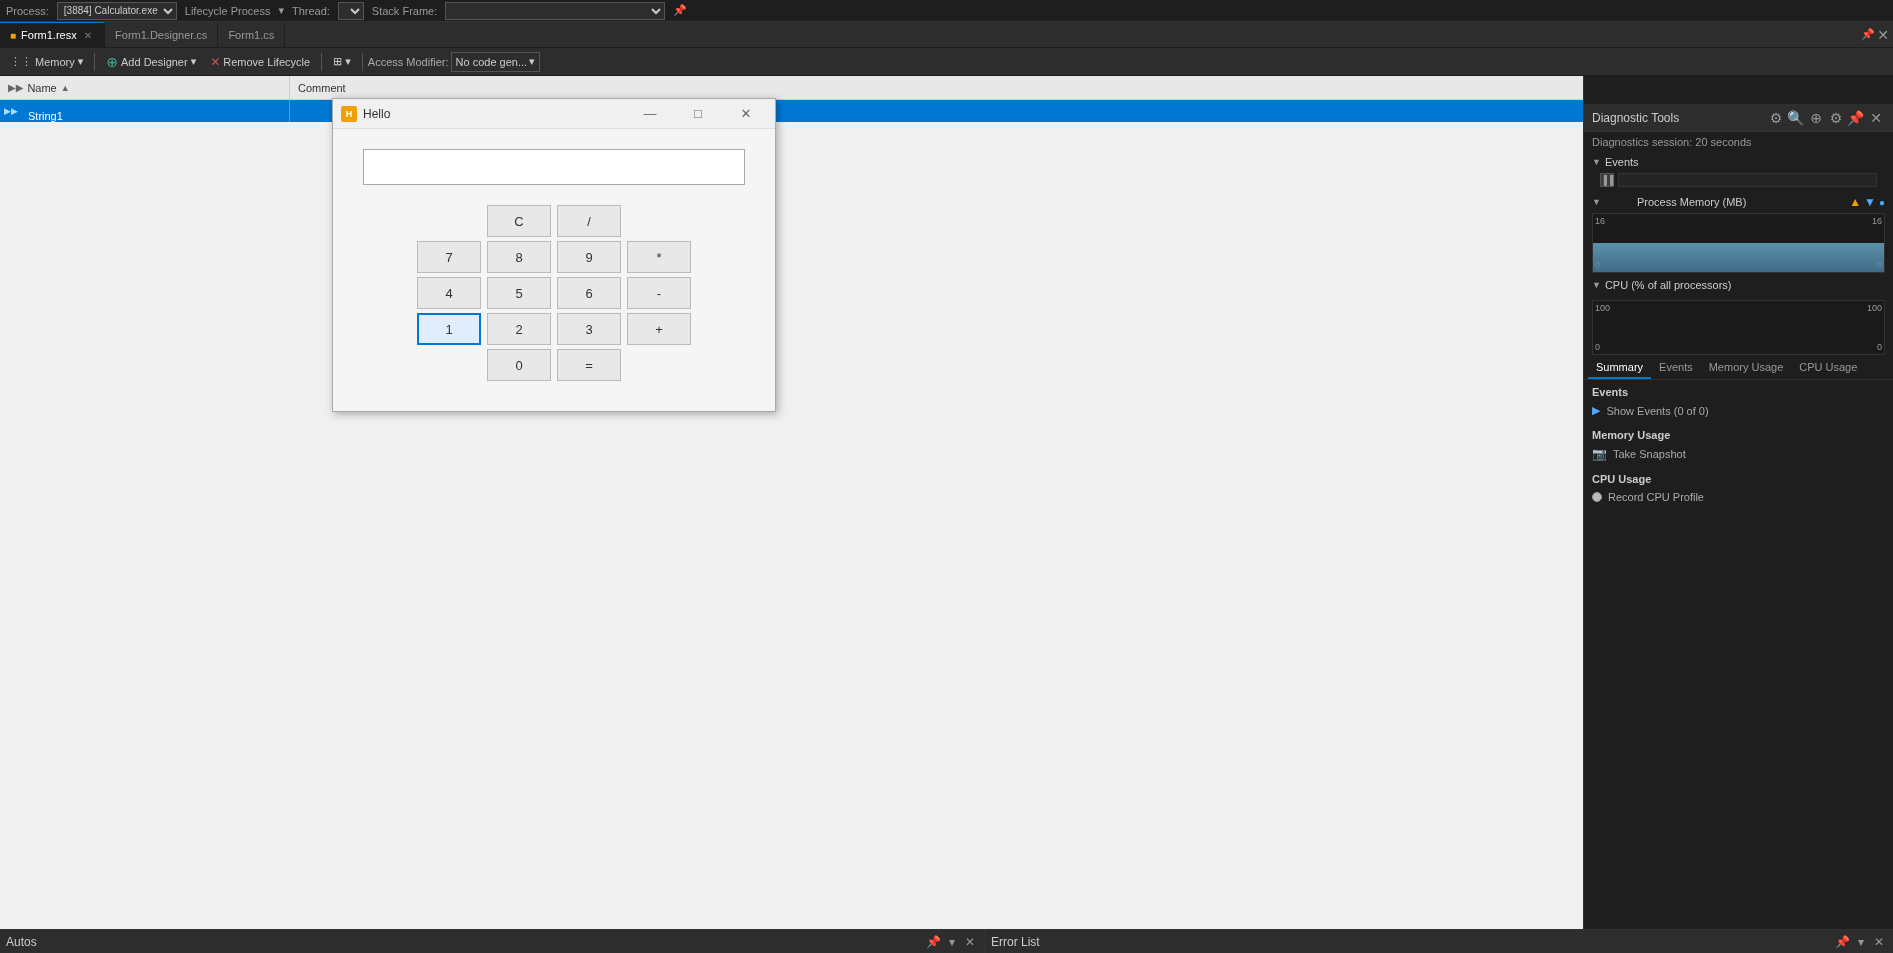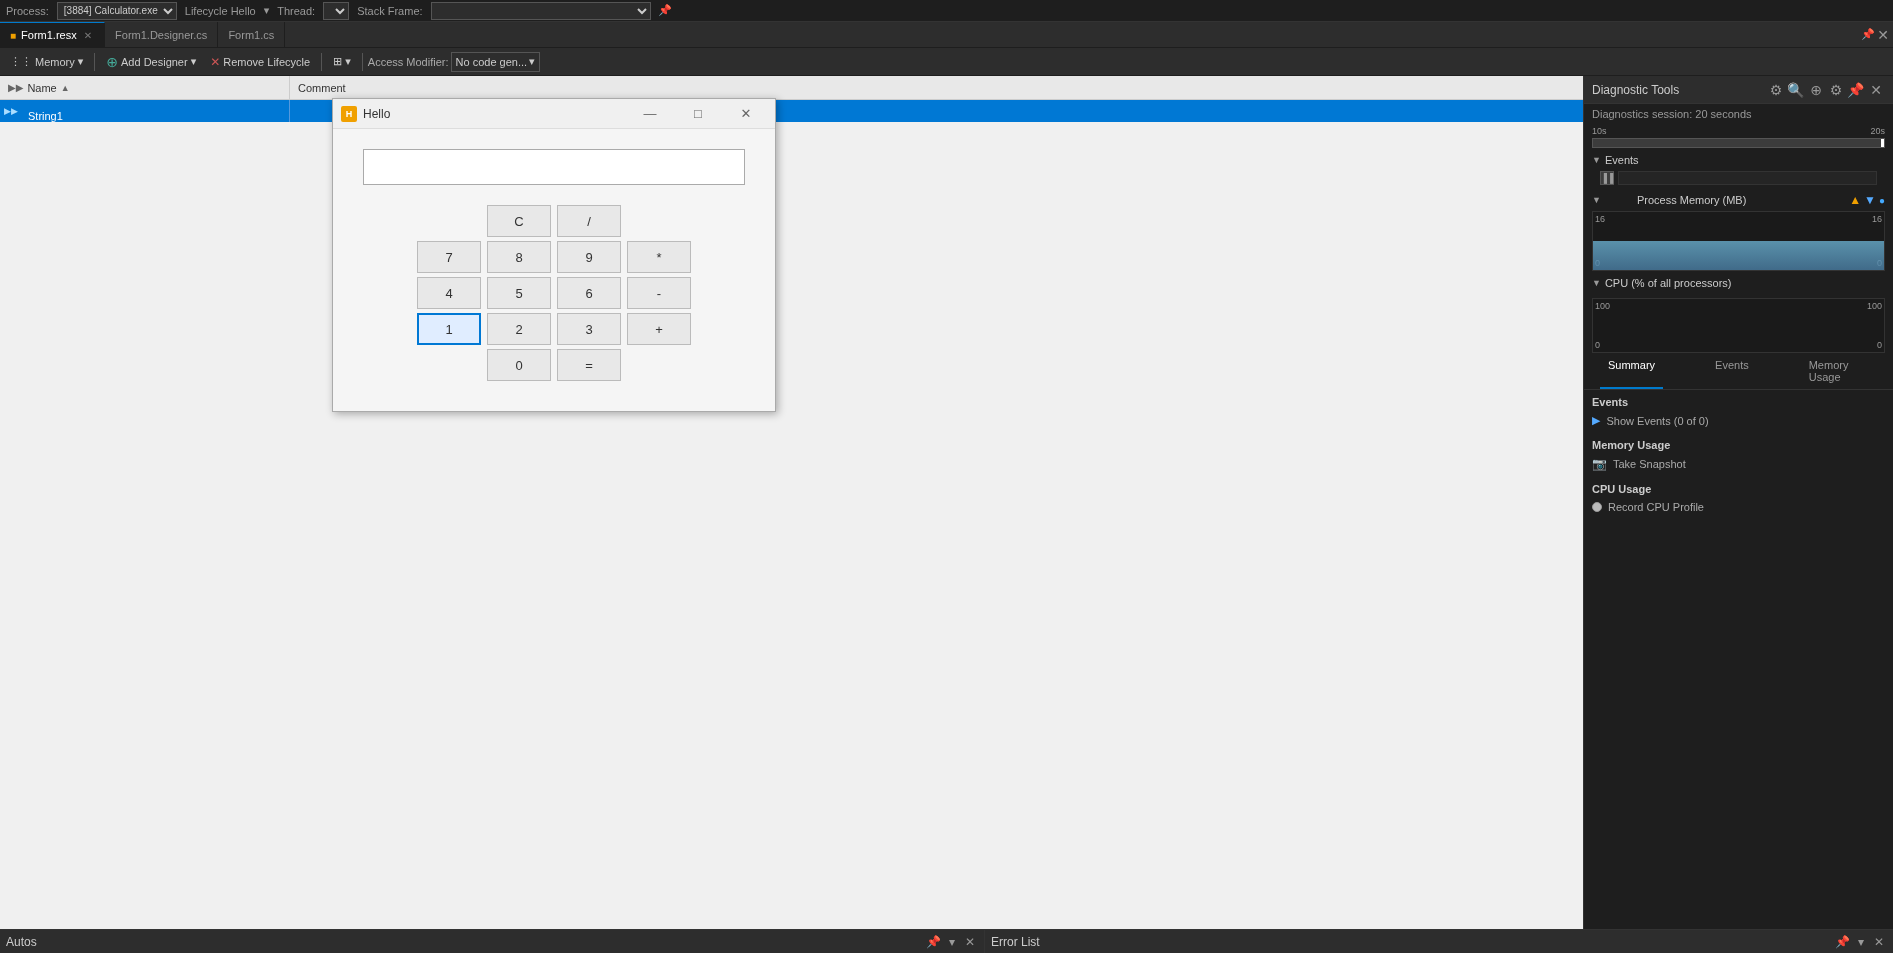--- a/index.html
+++ b/index.html
@@ -253,20 +253,21 @@
       border-left: 1px solid #333;
     }
     .diag-header {
       display: flex;
       align-items: center;
       justify-content: space-between;
       padding: 4px 8px;
       background: #2d2d2d;
       border-bottom: 1px solid #333;
       height: 28px;
+      margin-top: 28px;
     }
     .diag-title { font-size: 12px; color: #ccc; }
     .diag-header-btns { display: flex; gap: 2px; }
     .diag-hbtn {
       width: 18px; height: 18px;
       background: transparent;
       border: none;
       color: #999;
       cursor: pointer;
       font-size: 14px;
@@ -348,22 +349,21 @@
       margin: 2px 8px;
       height: 55px;
       background: #1a1a1a;
       position: relative;
       border: 1px solid #333;
     }
 
     .diag-tabs {
       display: flex;
       border-bottom: 1px solid #333;
-      padding: 0 16px;
-      gap: 44px;
+      padding: 0 4px;
     }
     .diag-tab {
       padding: 4px 8px;
       font-size: 11px;
       color: #999;
       cursor: pointer;
       border-bottom: 2px solid transparent;
     }
     .diag-tab.active {
       color: #fff;
@@ -451,21 +451,21 @@
     ::-webkit-scrollbar-thumb { background: #555; }
   </style>
 </head>
 <body>
 
 <div class="process-bar">
   <span>Process:</span>
   <select>
     <option>[3884] Calculator.exe</option>
   </select>
-  <span>Lifecycle Hello</span>
+  <span>Lifecycle Process</span>
   <span>▾</span>
   <span>Thread:</span>
   <select></select>
   <span>Stack Frame:</span>
   <select style="flex:1; max-width:220px;"></select>
   <span>📌</span>
 </div>
 
 <div class="tab-bar">
   <div class="tab active">
@@ -593,29 +593,20 @@
       <div class="diag-header-btns">
         <button class="diag-hbtn">⚙</button>
         <button class="diag-hbtn">🔍</button>
         <button class="diag-hbtn">⊕</button>
         <button class="diag-hbtn">⚙</button>
         <button class="diag-hbtn">📌</button>
         <button class="diag-hbtn">✕</button>
       </div>
     </div>
     <div class="diag-session">Diagnostics session: 20 seconds</div>
-    <div style="padding: 2px 8px; position:relative;">
-      <div style="display:flex; justify-content:space-between; font-size:9px; color:#999; margin-bottom:2px;">
-        <span>10s</span>
-        <span>20s</span>
-      </div>
-      <div style="height:10px; background:#3c3c3c; border:1px solid #555; position:relative;">
-        <div style="position:absolute; right:0; top:0; width:3px; height:100%; background:#fff;"></div>
-      </div>
-    </div>
 
     <div style="padding:4px 8px;">
       <div class="diag-section-header">
         <span class="arrow">▼</span>
         <span>Events</span>
       </div>
       <div style="display:flex; align-items:center; gap:4px; padding:2px 8px;">
         <div style="width:14px; height:14px; background:#3c3c3c; border:1px solid #555; display:flex; align-items:center; justify-content:center;">
           <span style="color:#999; font-size:9px;">▐▐</span>
         </div>

